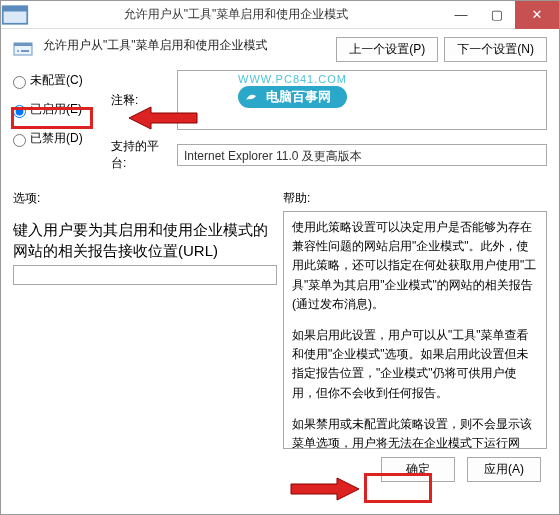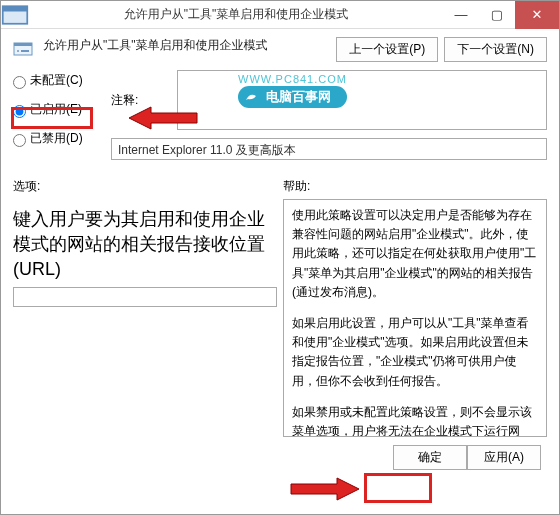--- a/index.html
+++ b/index.html
@@ -29,25 +29,25 @@
   .platform-box { flex: 1; border: 1px solid #aaa; height: 22px; background: #fff; padding: 3px 6px; font-size: 12px; color: #333; }
   .watermark { position: absolute; top: 2px; left: 60px; pointer-events: none; }
   .wm-url { font-size: 11px; color: #4fc5d6; letter-spacing: 1px; }
   .wm-box { display: flex; align-items: center; gap: 4px; background: #2aa7c9; border-radius: 12px; padding: 2px 10px 2px 6px; margin-top: 1px; }
   .wm-text { color: #fff; font-size: 13px; font-weight: bold; }
   .arrow { position: absolute; pointer-events: none; }
   .arrow svg { display: block; }
   .lower { display: flex; gap: 6px; margin-top: 10px; }
   .lower-left, .lower-right { flex: 1; }
   .section-title { font-size: 12px; margin-bottom: 4px; }
-  .opt-label { font-size: 18px; margin-bottom: 4px; line-height: 1.4; }
+  .opt-label { font-size: 15px; margin-bottom: 4px; line-height: 1.4; }
   .txt-input { width: 100%; height: 20px; border: 1px solid #aaa; background: #fff; }
   .help-box { border: 1px solid #aaa; height: 238px; padding: 6px 8px; font-size: 12px; line-height: 1.6; overflow: hidden; background: #fff; }
   .help-p { margin: 0 0 12px 0; }
-  .footer { display: flex; justify-content: flex-end; gap: 0; margin-top: 8px; padding-right: 6px; align-items: center; }
+  .footer { display: flex; justify-content: flex-end; gap: 12px; margin-top: 8px; padding-right: 6px; align-items: center; }
   .red-box { border: 3px solid #d22; position: absolute; pointer-events: none; }
 </style>
 </head>
 <body>
 
 <div class="window">
 
   <div class="titlebar">
     <div class="icon">
       <svg viewBox="0 0 16 16">
@@ -105,20 +105,21 @@
               <div class="wm-box">
                 <svg width="18" height="14" viewBox="0 0 18 14">
                     <path d="M2 10 Q6 2 12 6 Q9 10 4 9" fill="#fff"></path>
                   </svg>
                 <span class="wm-text">电脑百事网</span>
               </div>
             </div>
           </div>
         </div>
         <div class="field-row">
+          <div class="field-label">支持的平台:</div>
           <div class="platform-box">Internet Explorer 11.0 及更高版本</div>
         </div>
       </div>
     </div>
 
     <div class="lower">
       <div class="lower-left">
         <div class="section-title">选项:</div>
         <div style="height:8px"></div>
         <div class="opt-label">键入用户要为其启用和使用企业模式的网站的相关报告接收位置(URL)</div>

